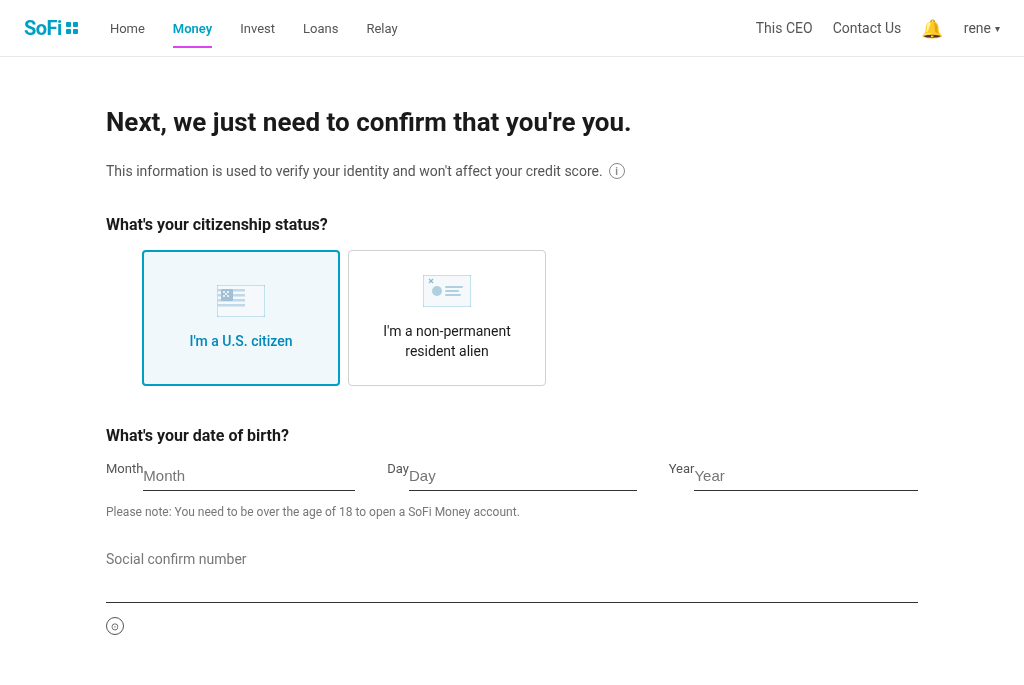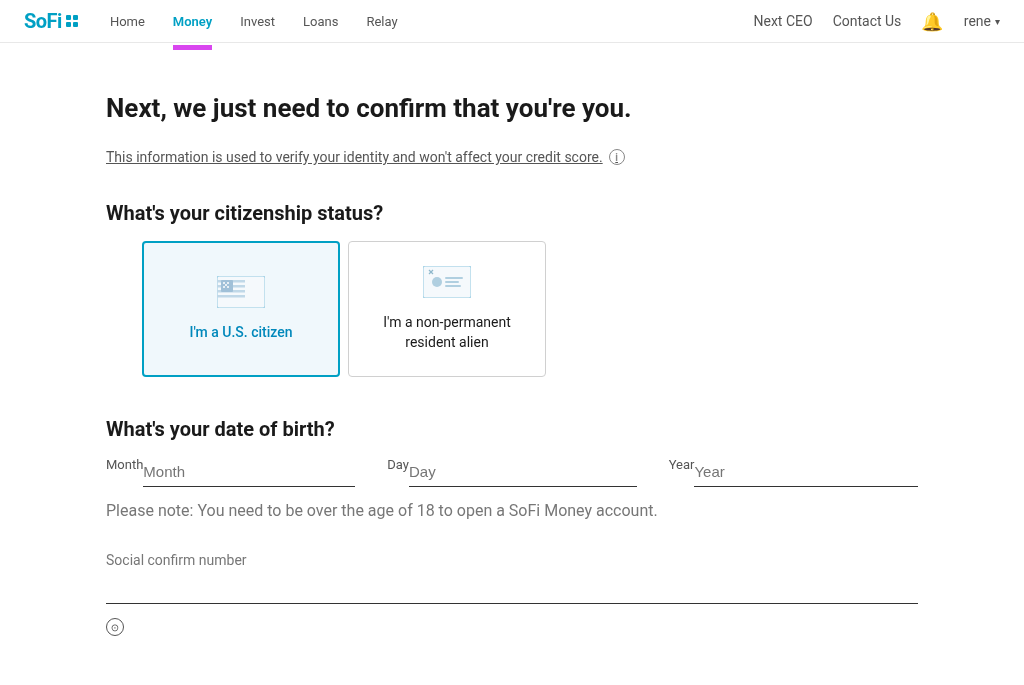--- a/index.html
+++ b/index.html
@@ -3,21 +3,21 @@
   <meta charset="utf-8">
   <style>
     * { box-sizing: border-box; margin: 0; padding: 0; }
     body { font-family: -apple-system, BlinkMacSystemFont, 'Segoe UI', Roboto, sans-serif; background: #fff; color: #333; font-size: 14px; }
 
     
     .navbar {
       display: flex;
       align-items: center;
       padding: 0 24px;
-      height: 43px;
+      height: 57px;
       border-bottom: 1px solid #e8e8e8;
     }
     .navbar-logo {
       display: flex;
       align-items: center;
       margin-right: 32px;
     }
     .logo-text {
       font-size: 20px;
       font-weight: 700;
@@ -42,22 +42,22 @@
       list-style: none;
     }
     .nav-links li a {
       text-decoration: none;
       color: #555;
       font-size: 13px;
     }
     .nav-links li a.active {
       color: #00a0c4;
       font-weight: 600;
-      border-bottom: 5px solid #d946ef;
-      padding-bottom: 16px;
+      border-bottom: 2px solid #d946ef;
+      padding-bottom: 10px;
     }
     .nav-right {
       margin-left: auto;
       display: flex;
       align-items: center;
       gap: 20px;
     }
     .nav-right a {
       text-decoration: none;
       color: #555;
@@ -94,41 +94,40 @@
       margin-bottom: 26px;
     }
 
     .page-subtitle {
       font-size: 14px;
       color: #555;
       display: flex;
       align-items: flex-end;
       gap: 6px;
       margin-bottom: 36px;
-      text-decoration: underline;
     }
 
     .info-icon {
       display: inline-flex;
       align-items: center;
       justify-content: center;
       width: 16px;
       height: 16px;
       border-radius: 50%;
       border: 1.5px solid #888;
       color: #888;
       font-size: 10px;
       font-weight: bold;
       cursor: pointer;
       flex-shrink: 0;
     }
 
     
     .section-title {
-      font-size: 20px;
+      font-size: 16px;
       font-weight: 700;
       color: #1a1a1a;
       margin-bottom: 16px;
     }
 
     
     .citizenship-options {
       display: flex;
       gap: 0;
       margin-bottom: 40px;
@@ -199,21 +198,21 @@
       border-bottom: 1px solid #333;
       padding: 6px 0;
       font-size: 15px;
       color: #888;
       outline: none;
       background: transparent;
       width: 100%;
     }
 
     .dob-note {
-      font-size: 16px;
+      font-size: 12px;
       color: #777;
       margin-top: 14px;
     }
 
     
     .ssn-section {
       margin-bottom: 36px;
     }
 
     .ssn-input {
@@ -284,21 +283,21 @@
 
   <ul class="nav-links">
     <li><a href="#">Home</a></li>
     <li><a href="#" class="active">Money</a></li>
     <li><a href="#">Invest</a></li>
     <li><a href="#">Loans</a></li>
     <li><a href="#">Relay</a></li>
   </ul>
 
   <div class="nav-right">
-    <a href="#">Next CEO</a>
+    <a href="#">This CEO</a>
     <a href="#">Contact Us</a>
     <span class="bell-icon">🔔</span>
     <div class="user-menu">
       <span>rene</span>
       <span class="chevron">▾</span>
     </div>
   </div>
 </nav>
 
 <main class="main-content">

